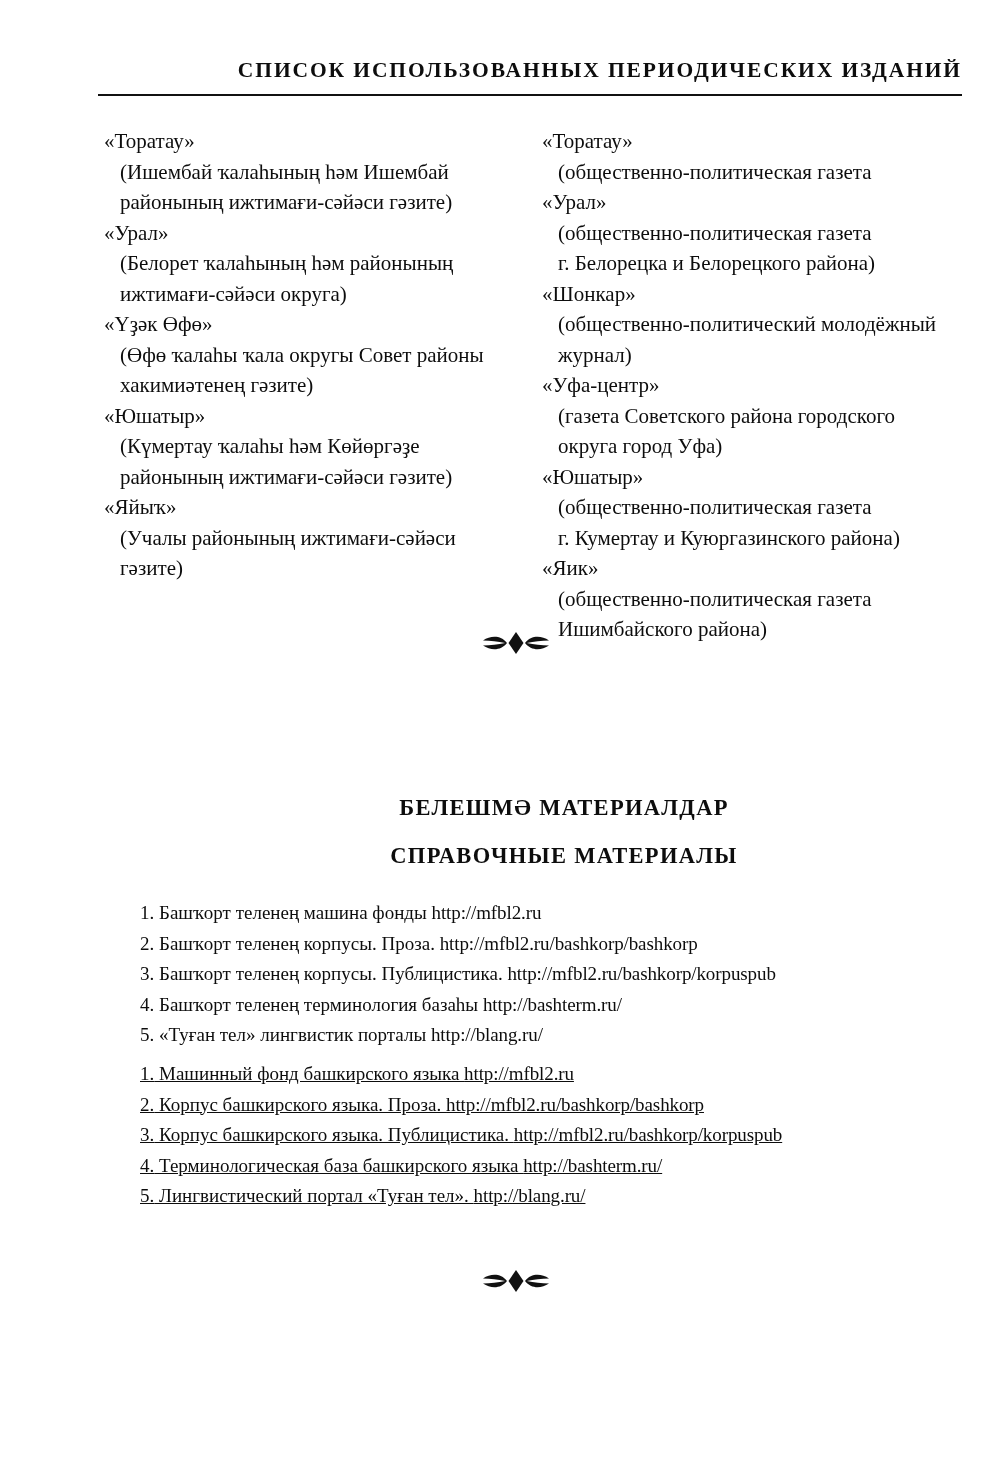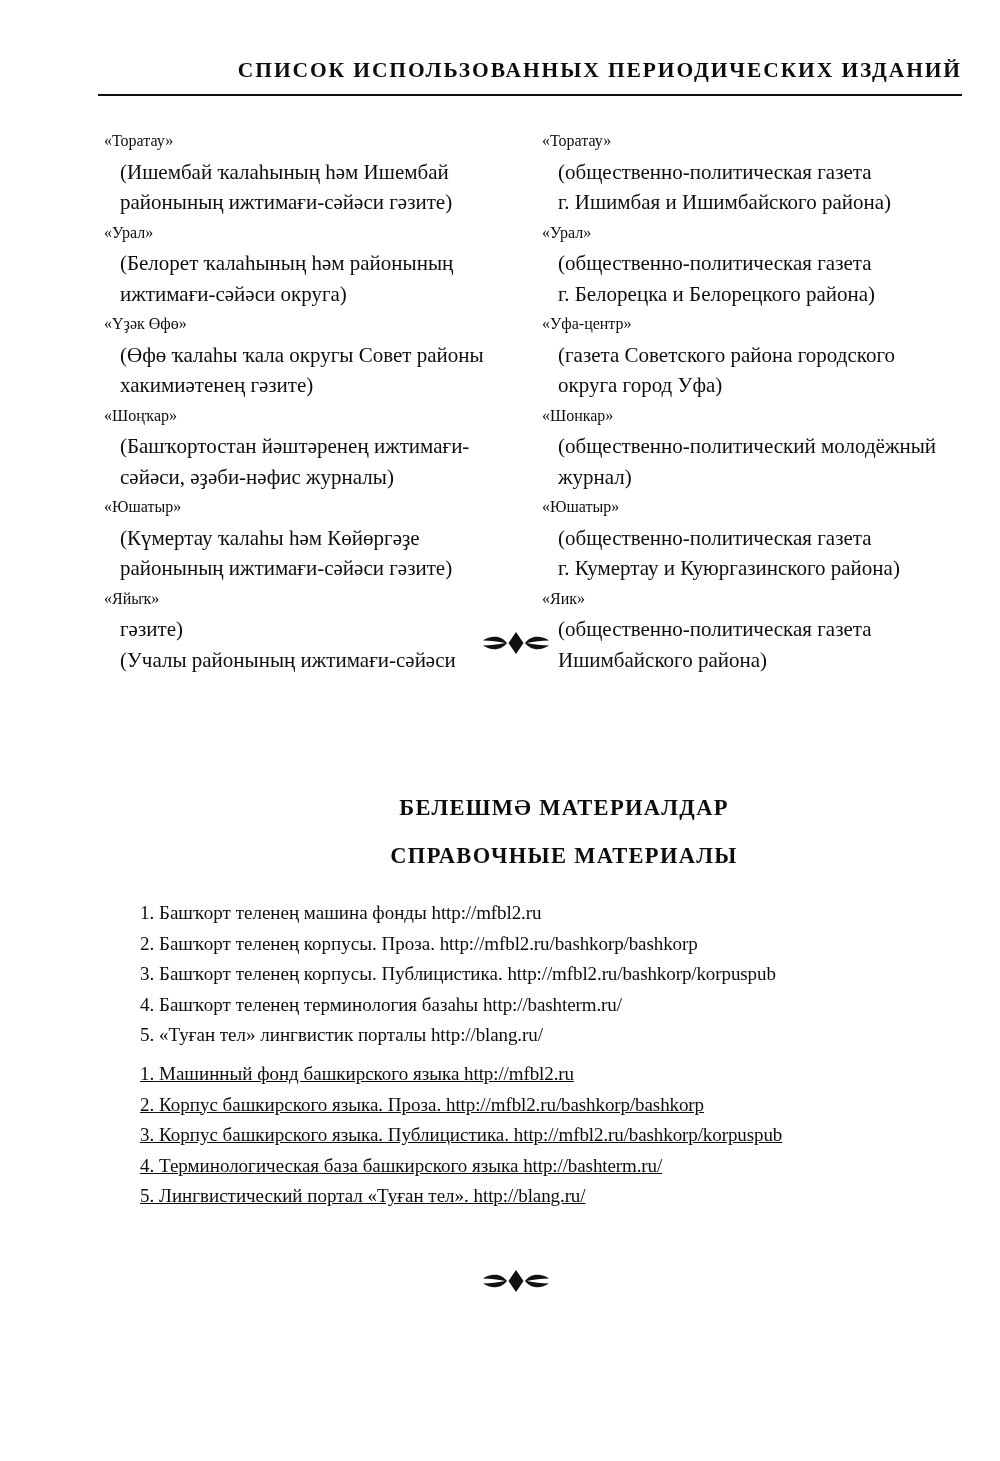--- a/index.html
+++ b/index.html
@@ -53,21 +53,21 @@
   }
   .col {
     position: absolute;
     top: 0;
   }
   .col-left  { left: 0px;   width: 410px; }
   .col-right { left: 438px; width: 432px; }
 
   .entry { margin: 0 0 0 0; }
   .entry-title {
-    font-size: 16px;
+    font-size: 21px;
     line-height: 30.5px;
     white-space: nowrap;
     font-family: Liberation Serif, serif;
   }
   .entry-desc {
     font-size: 21px;
     line-height: 30.5px;
     margin-left: 16px;
   }
   .entry-desc div { white-space: nowrap; }
@@ -144,68 +144,60 @@
           </div>
         </div>
         <div class="entry">
           <div class="entry-title">«Үҙәк Өфө»</div>
           <div class="entry-desc">
             <div>(Өфө ҡалаһы ҡала округы Совет районы</div>
             <div>хакимиәтенең гәзите)</div>
           </div>
         </div>
         <div class="entry">
-          <div class="entry-title">«Шоңҡар»</div>
-          <div class="entry-desc">
-            <div>(Башҡортостан йәштәренең ижтимағи-</div>
-            <div>сәйәси, әҙәби-нәфис журналы)</div>
-          </div>
-        </div>
-        <div class="entry">
           <div class="entry-title">«Юшатыр»</div>
           <div class="entry-desc">
             <div>(Күмертау ҡалаһы һәм Көйөргәҙе</div>
             <div>районының ижтимағи-сәйәси гәзите)</div>
           </div>
         </div>
         <div class="entry">
           <div class="entry-title">«Яйыҡ»</div>
           <div class="entry-desc">
+            <div>(Учалы районының ижтимағи-сәйәси</div>
             <div>гәзите)</div>
-            <div>(Учалы районының ижтимағи-сәйәси</div>
           </div>
         </div>
       </div>
     <div class="col col-right">
         <div class="entry">
           <div class="entry-title">«Торатау»</div>
           <div class="entry-desc">
             <div>(общественно-политическая газета</div>
-            <div>г. Ишимбая и Ишимбайского района)</div>
           </div>
         </div>
         <div class="entry">
           <div class="entry-title">«Урал»</div>
           <div class="entry-desc">
             <div>(общественно-политическая газета</div>
             <div>г. Белорецка и Белорецкого района)</div>
+          </div>
+        </div>
+        <div class="entry">
+          <div class="entry-title">«Шонкар»</div>
+          <div class="entry-desc">
+            <div>(общественно-политический молодёжный</div>
+            <div>журнал)</div>
           </div>
         </div>
         <div class="entry">
           <div class="entry-title">«Уфа-центр»</div>
           <div class="entry-desc">
             <div>(газета Советского района городского</div>
             <div>округа город Уфа)</div>
-          </div>
-        </div>
-        <div class="entry">
-          <div class="entry-title">«Шонкар»</div>
-          <div class="entry-desc">
-            <div>(общественно-политический молодёжный</div>
-            <div>журнал)</div>
           </div>
         </div>
         <div class="entry">
           <div class="entry-title">«Юшатыр»</div>
           <div class="entry-desc">
             <div>(общественно-политическая газета</div>
             <div>г. Кумертау и Куюргазинского района)</div>
           </div>
         </div>
         <div class="entry">

